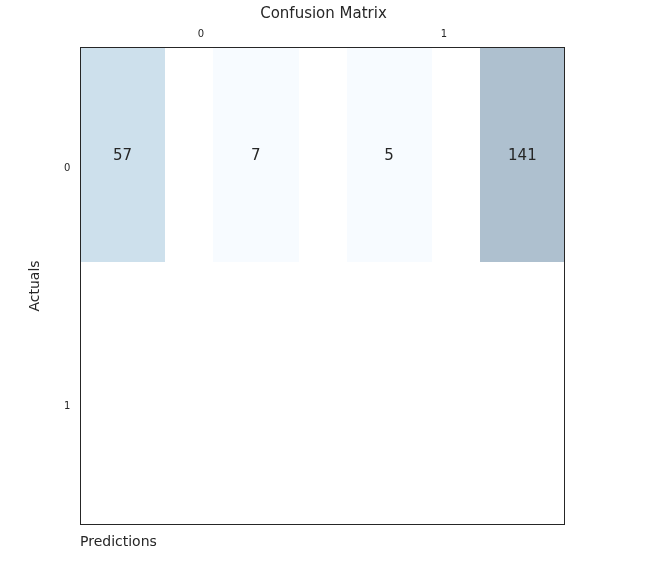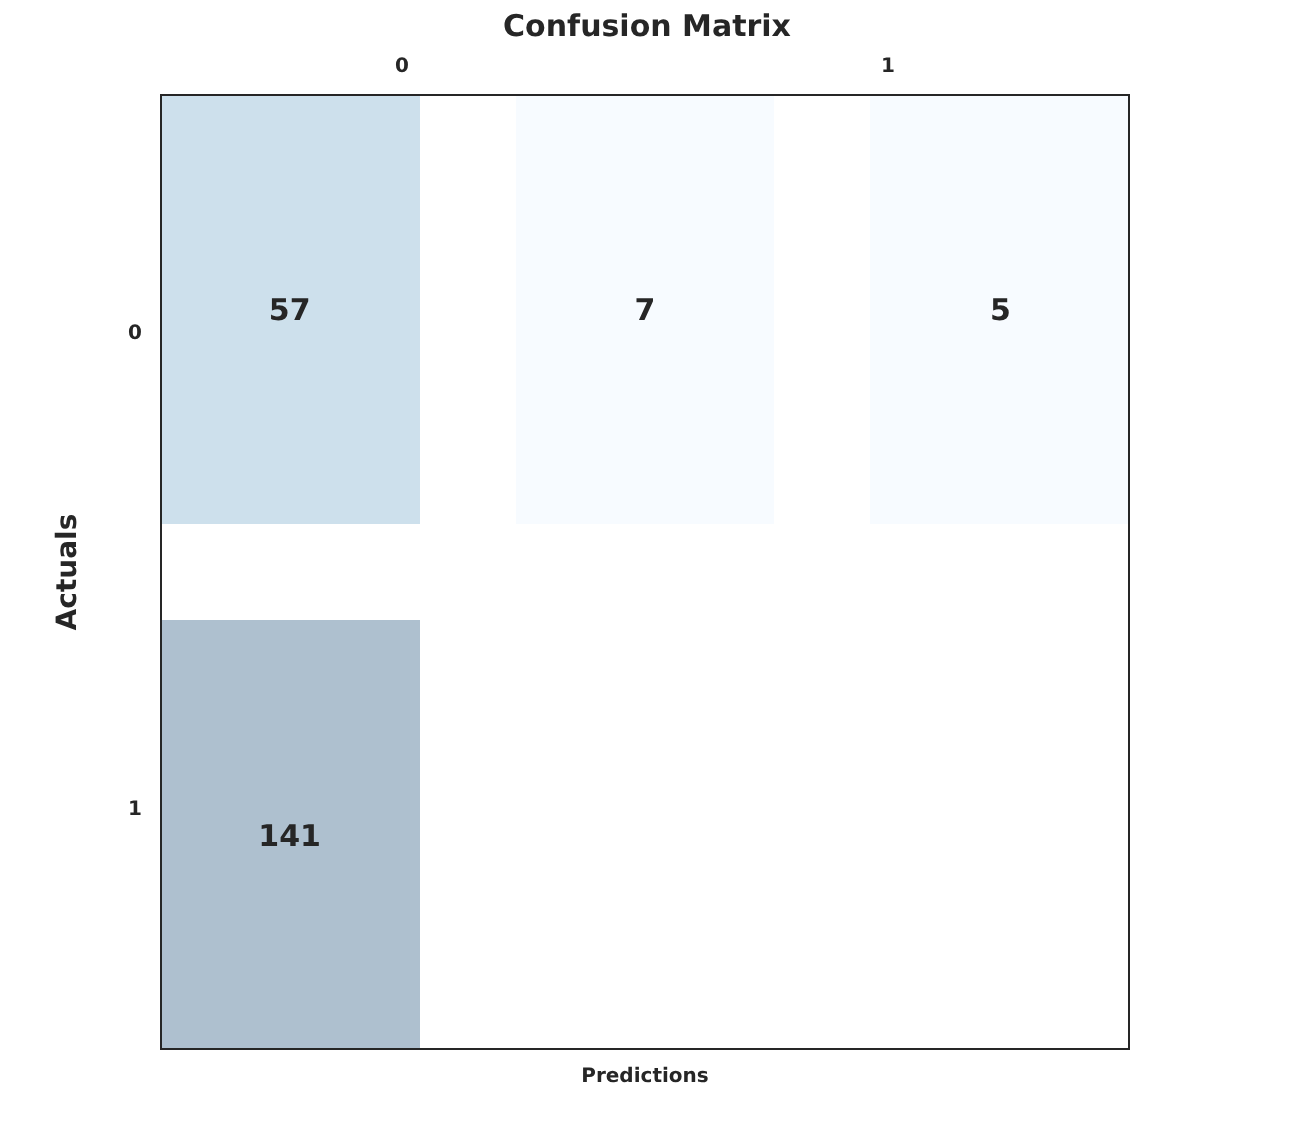--- a/index.html
+++ b/index.html
@@ -8,21 +8,20 @@
     width: 647px;
     height: 566px;
     background: #ffffff;
     font-family: "DejaVu Sans", Arial, sans-serif;
     color: #262626;
   }
   .figure {
     position: relative;
     width: 647px;
     height: 540px;
-    font-weight: bold;
   }
   .title {
     position: absolute;
     top: 4px;
     left: 0;
     width: 647px;
     text-align: center;
     font-size: 15px;
     color: #262626;
   }
@@ -31,21 +30,21 @@
     left: 80px;
     top: 47px;
     width: 485px;
     height: 478px;
     box-sizing: border-box;
   }
   .heatmap {
     position: absolute;
     left: 0; top: 0; right: 0; bottom: 0;
     display: grid;
-    grid-template-columns: 1fr 1fr 1fr;
+    grid-template-columns: 1fr 1fr 1fr 1fr;
     grid-template-rows: 1fr 1fr;
     gap: 48px;
   }
   .cell {
     display: flex;
     align-items: center;
     justify-content: center;
     font-size: 15px;
     color: #262626;
   }
@@ -72,22 +71,22 @@
     left: 64px;
     font-size: 10px;
     color: #262626;
     transform: translateY(-50%);
   }
   .xlabel {
     position: absolute;
     left: 80px;
     width: 485px;
     top: 533px;
-    text-align: center;
-    font-size: 10px;
+    text-align: left;
+    font-size: 14px;
     color: #262626;
   }
   .ylabel {
     position: absolute;
     left: 34px;
     top: 286px;
     font-size: 14px;
     color: #262626;
     transform: translate(-50%, -50%) rotate(-90deg);
     white-space: nowrap;

